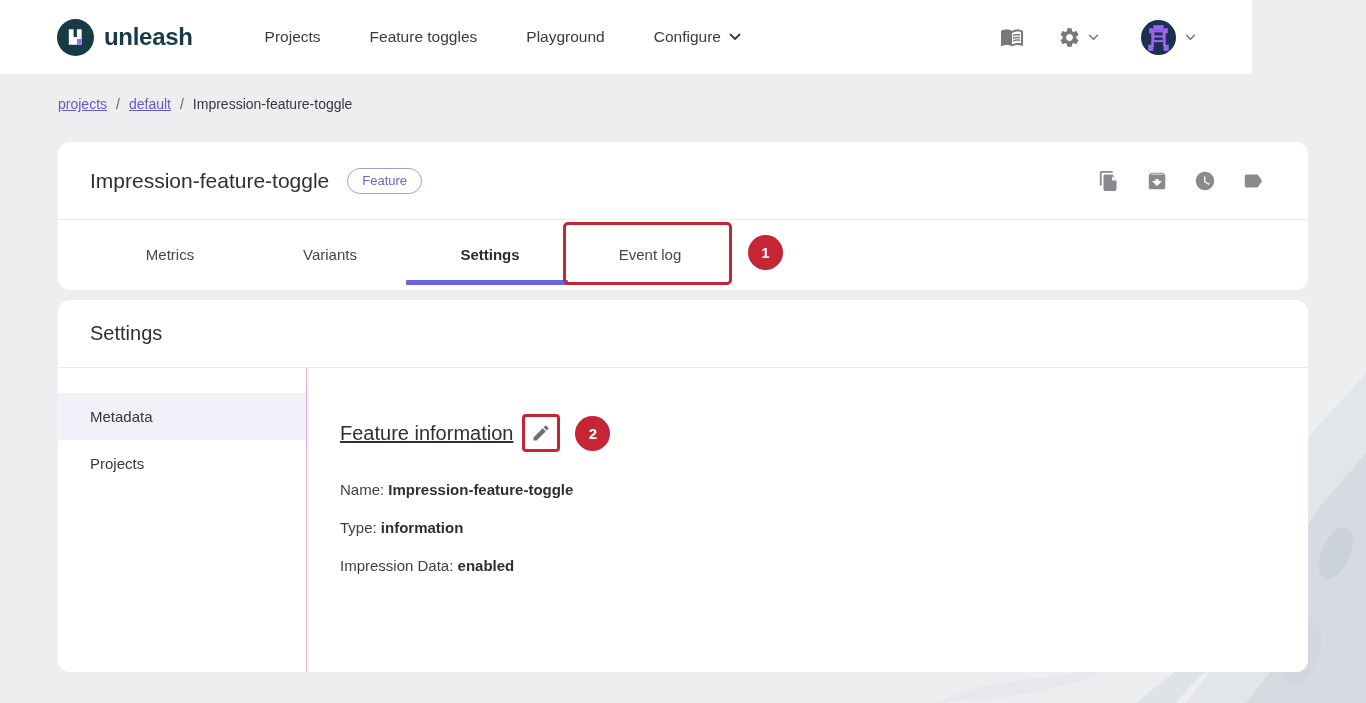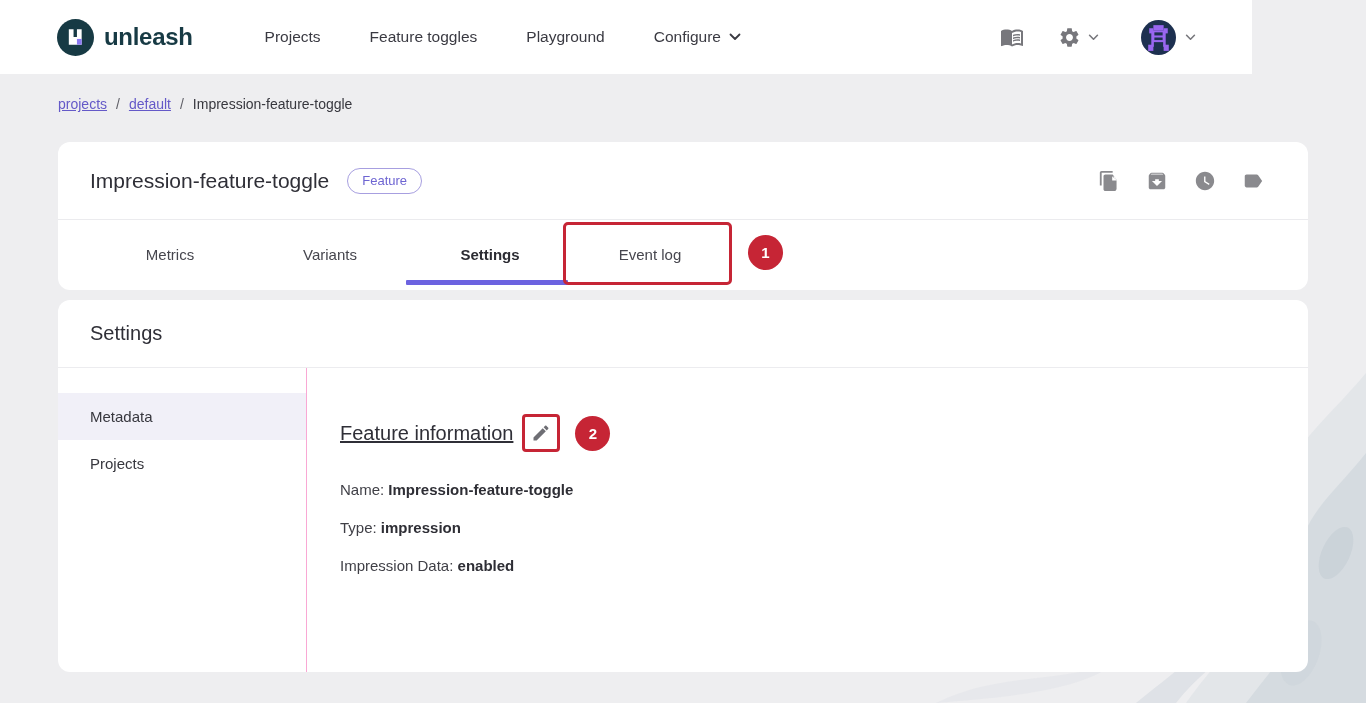--- a/index.html
+++ b/index.html
@@ -267,21 +267,21 @@
           </span>
           <span class="step-circle step-2">2</span>
         </div>
         <div class="fields">
           <p class="field">
             <span>Name:</span>
             <b>Impression-feature-toggle</b>
           </p>
           <p class="field">
             <span>Type:</span>
-            <b>impression</b>
+            <b>information</b>
           </p>
           <p class="field">
             <span>Impression Data:</span>
             <b>enabled</b>
           </p>
         </div>
       </div>
     </div>
   </section>
 

